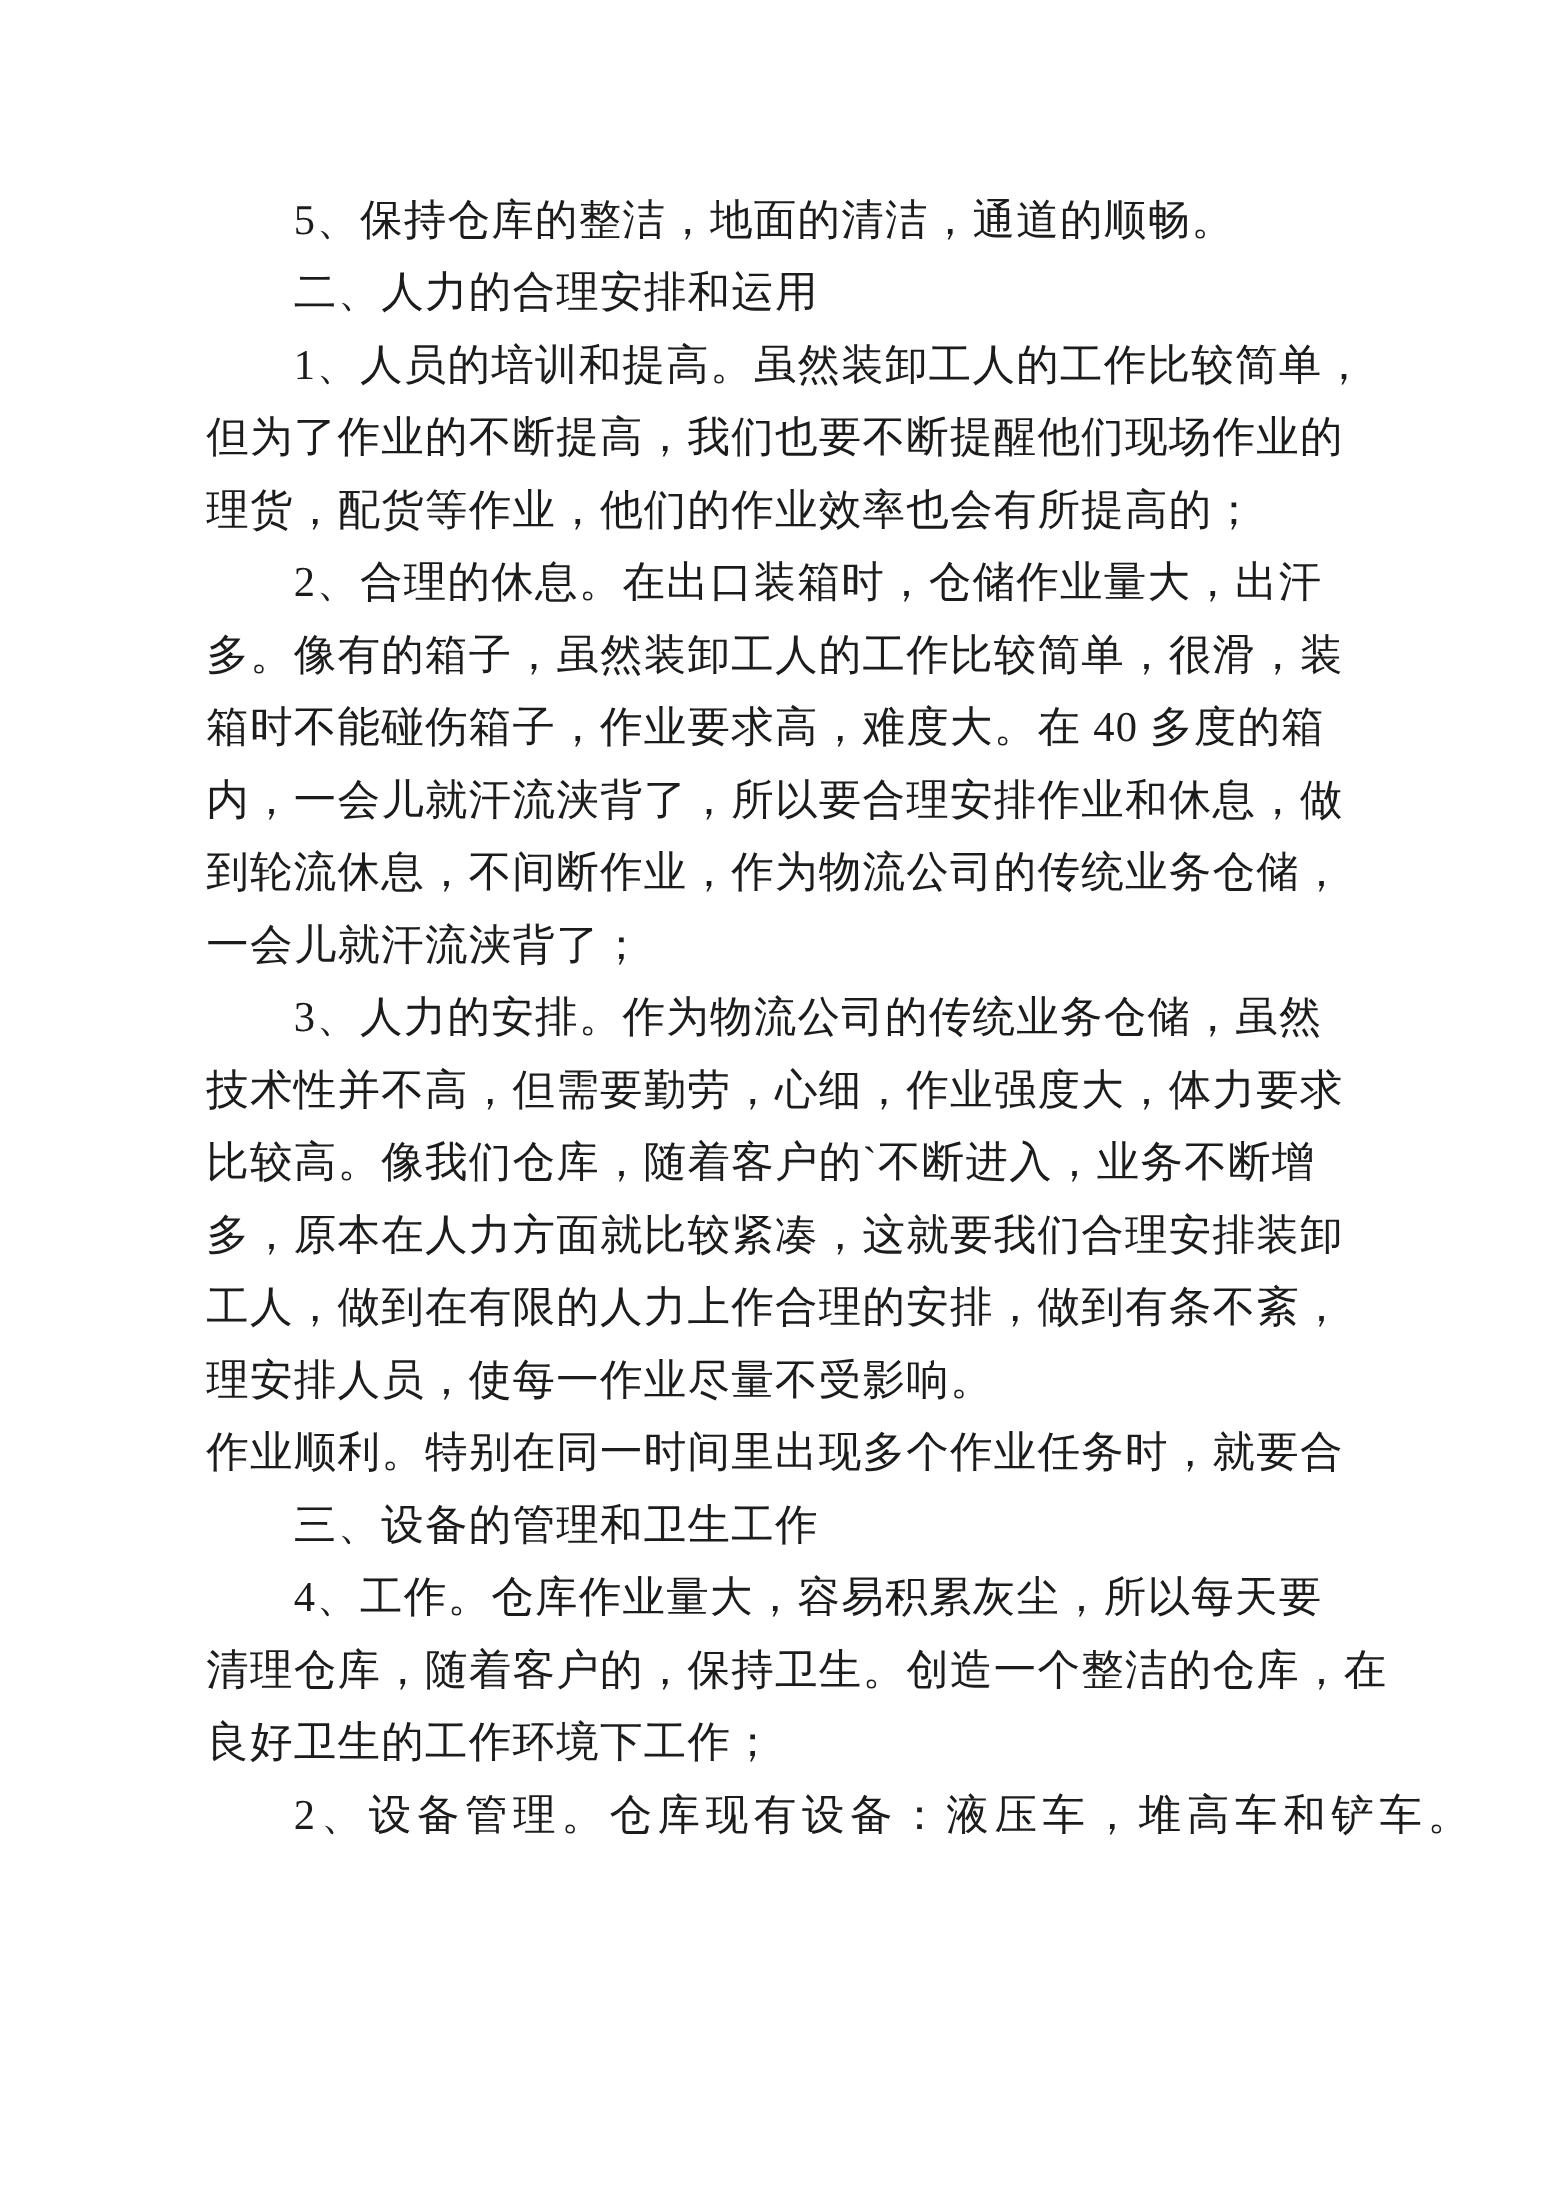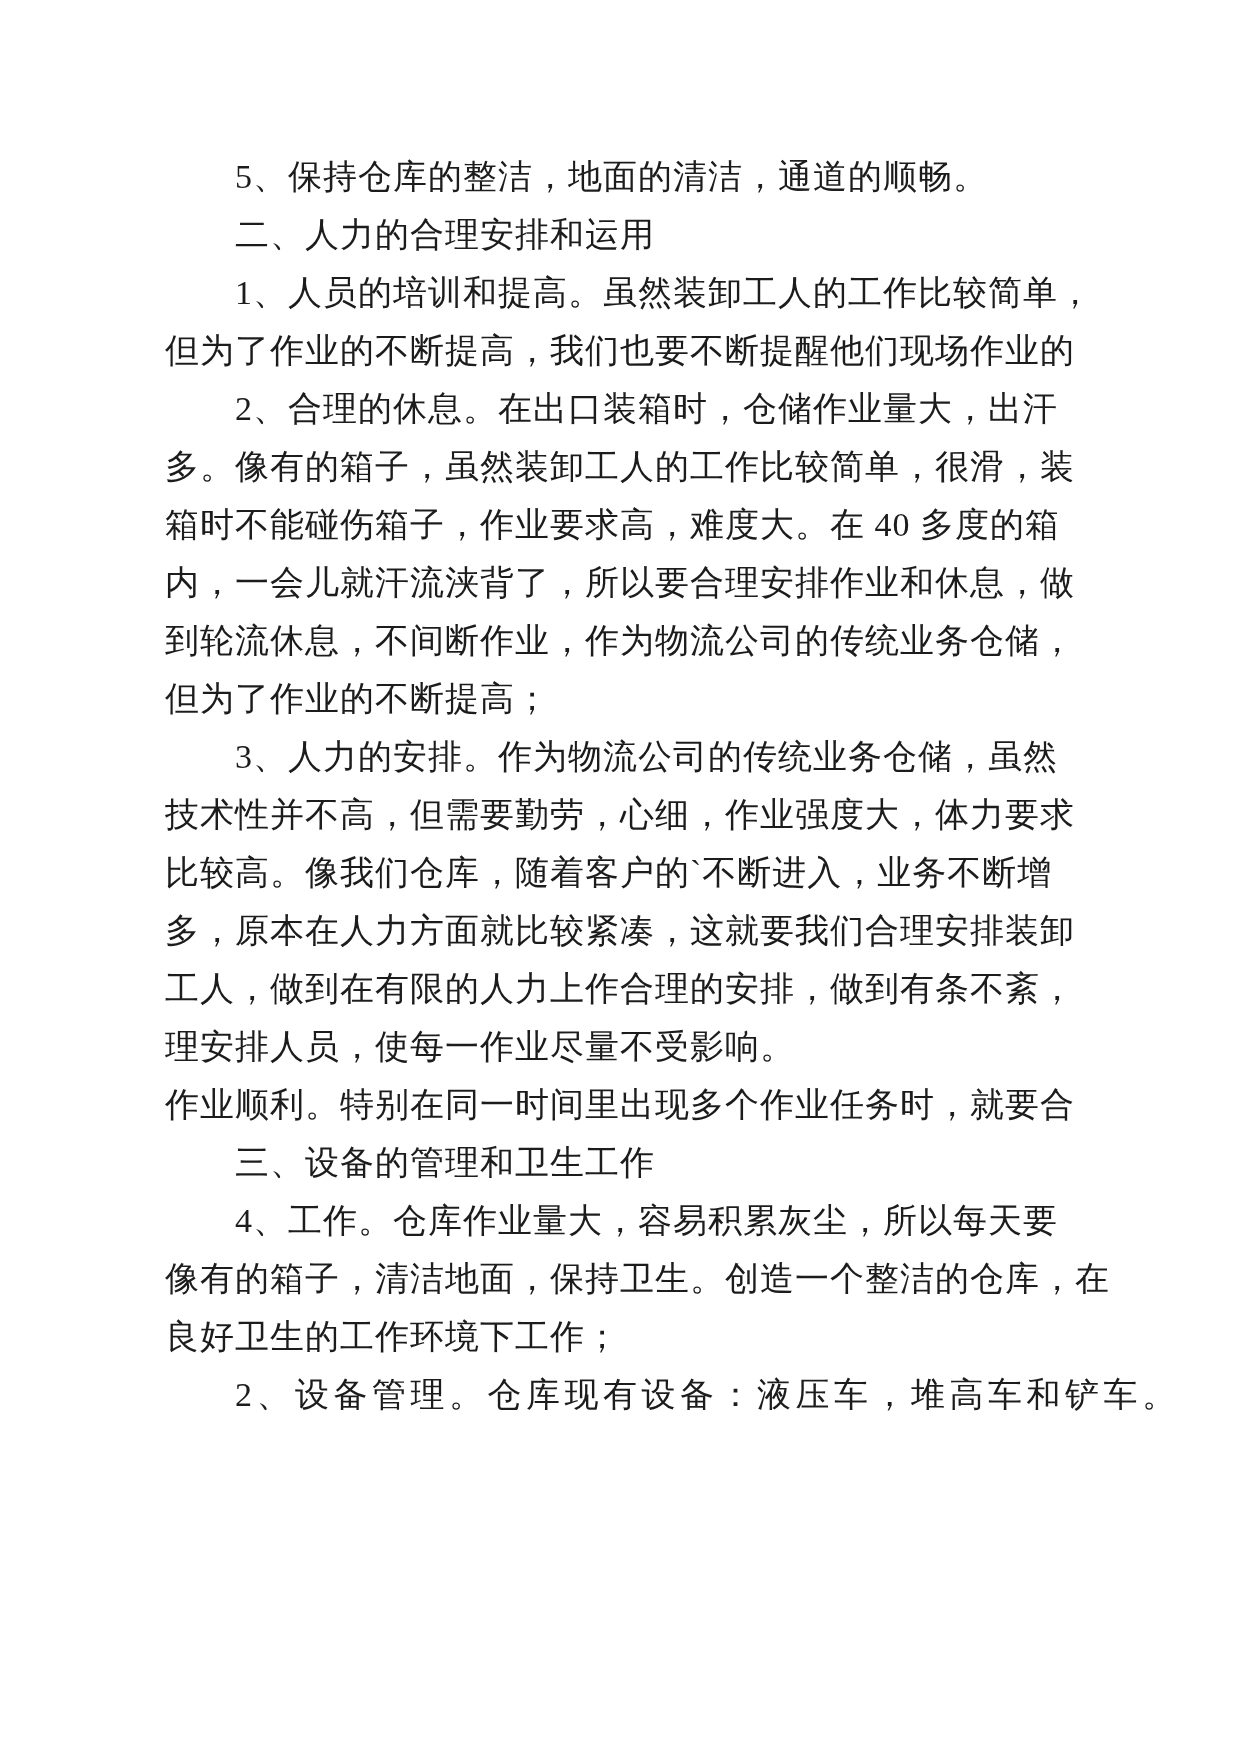--- a/index.html
+++ b/index.html
@@ -34,32 +34,33 @@
 </style>
 </head>
 <body>
 
 <div class="page">
   <div id="text-block">
       <div class="doc-line indent">5、保持仓库的整洁，地面的清洁，通道的顺畅。</div>
       <div class="doc-line indent">二、人力的合理安排和运用</div>
       <div class="doc-line indent">1、人员的培训和提高。虽然装卸工人的工作比较简单，</div>
       <div class="doc-line">但为了作业的不断提高，我们也要不断提醒他们现场作业的</div>
+      <div class="doc-line">理货，配货等作业，他们的作业效率也会有所提高的；</div>
       <div class="doc-line indent">2、合理的休息。在出口装箱时，仓储作业量大，出汗</div>
       <div class="doc-line">多。像有的箱子，虽然装卸工人的工作比较简单，很滑，装</div>
       <div class="doc-line">箱时不能碰伤箱子，作业要求高，难度大。在 40 多度的箱</div>
       <div class="doc-line">内，一会儿就汗流浃背了，所以要合理安排作业和休息，做</div>
       <div class="doc-line">到轮流休息，不间断作业，作为物流公司的传统业务仓储，</div>
-      <div class="doc-line">但为了作业的不断提高；</div>
+      <div class="doc-line">一会儿就汗流浃背了；</div>
       <div class="doc-line indent">3、人力的安排。作为物流公司的传统业务仓储，虽然</div>
       <div class="doc-line">技术性并不高，但需要勤劳，心细，作业强度大，体力要求</div>
       <div class="doc-line">比较高。像我们仓库，随着客户的`不断进入，业务不断增</div>
       <div class="doc-line">多，原本在人力方面就比较紧凑，这就要我们合理安排装卸</div>
       <div class="doc-line">工人，做到在有限的人力上作合理的安排，做到有条不紊，</div>
       <div class="doc-line">理安排人员，使每一作业尽量不受影响。</div>
       <div class="doc-line">作业顺利。特别在同一时间里出现多个作业任务时，就要合</div>
       <div class="doc-line indent">三、设备的管理和卫生工作</div>
       <div class="doc-line indent">4、工作。仓库作业量大，容易积累灰尘，所以每天要</div>
-      <div class="doc-line">像有的箱子，清洁地面，保持卫生。创造一个整洁的仓库，在</div>
+      <div class="doc-line">清理仓库，随着客户的，保持卫生。创造一个整洁的仓库，在</div>
       <div class="doc-line">良好卫生的工作环境下工作；</div>
       <div class="doc-line indent wide">2、设备管理。仓库现有设备：液压车，堆高车和铲车。</div>
     </div>
 </div>
 
 </body></html>

